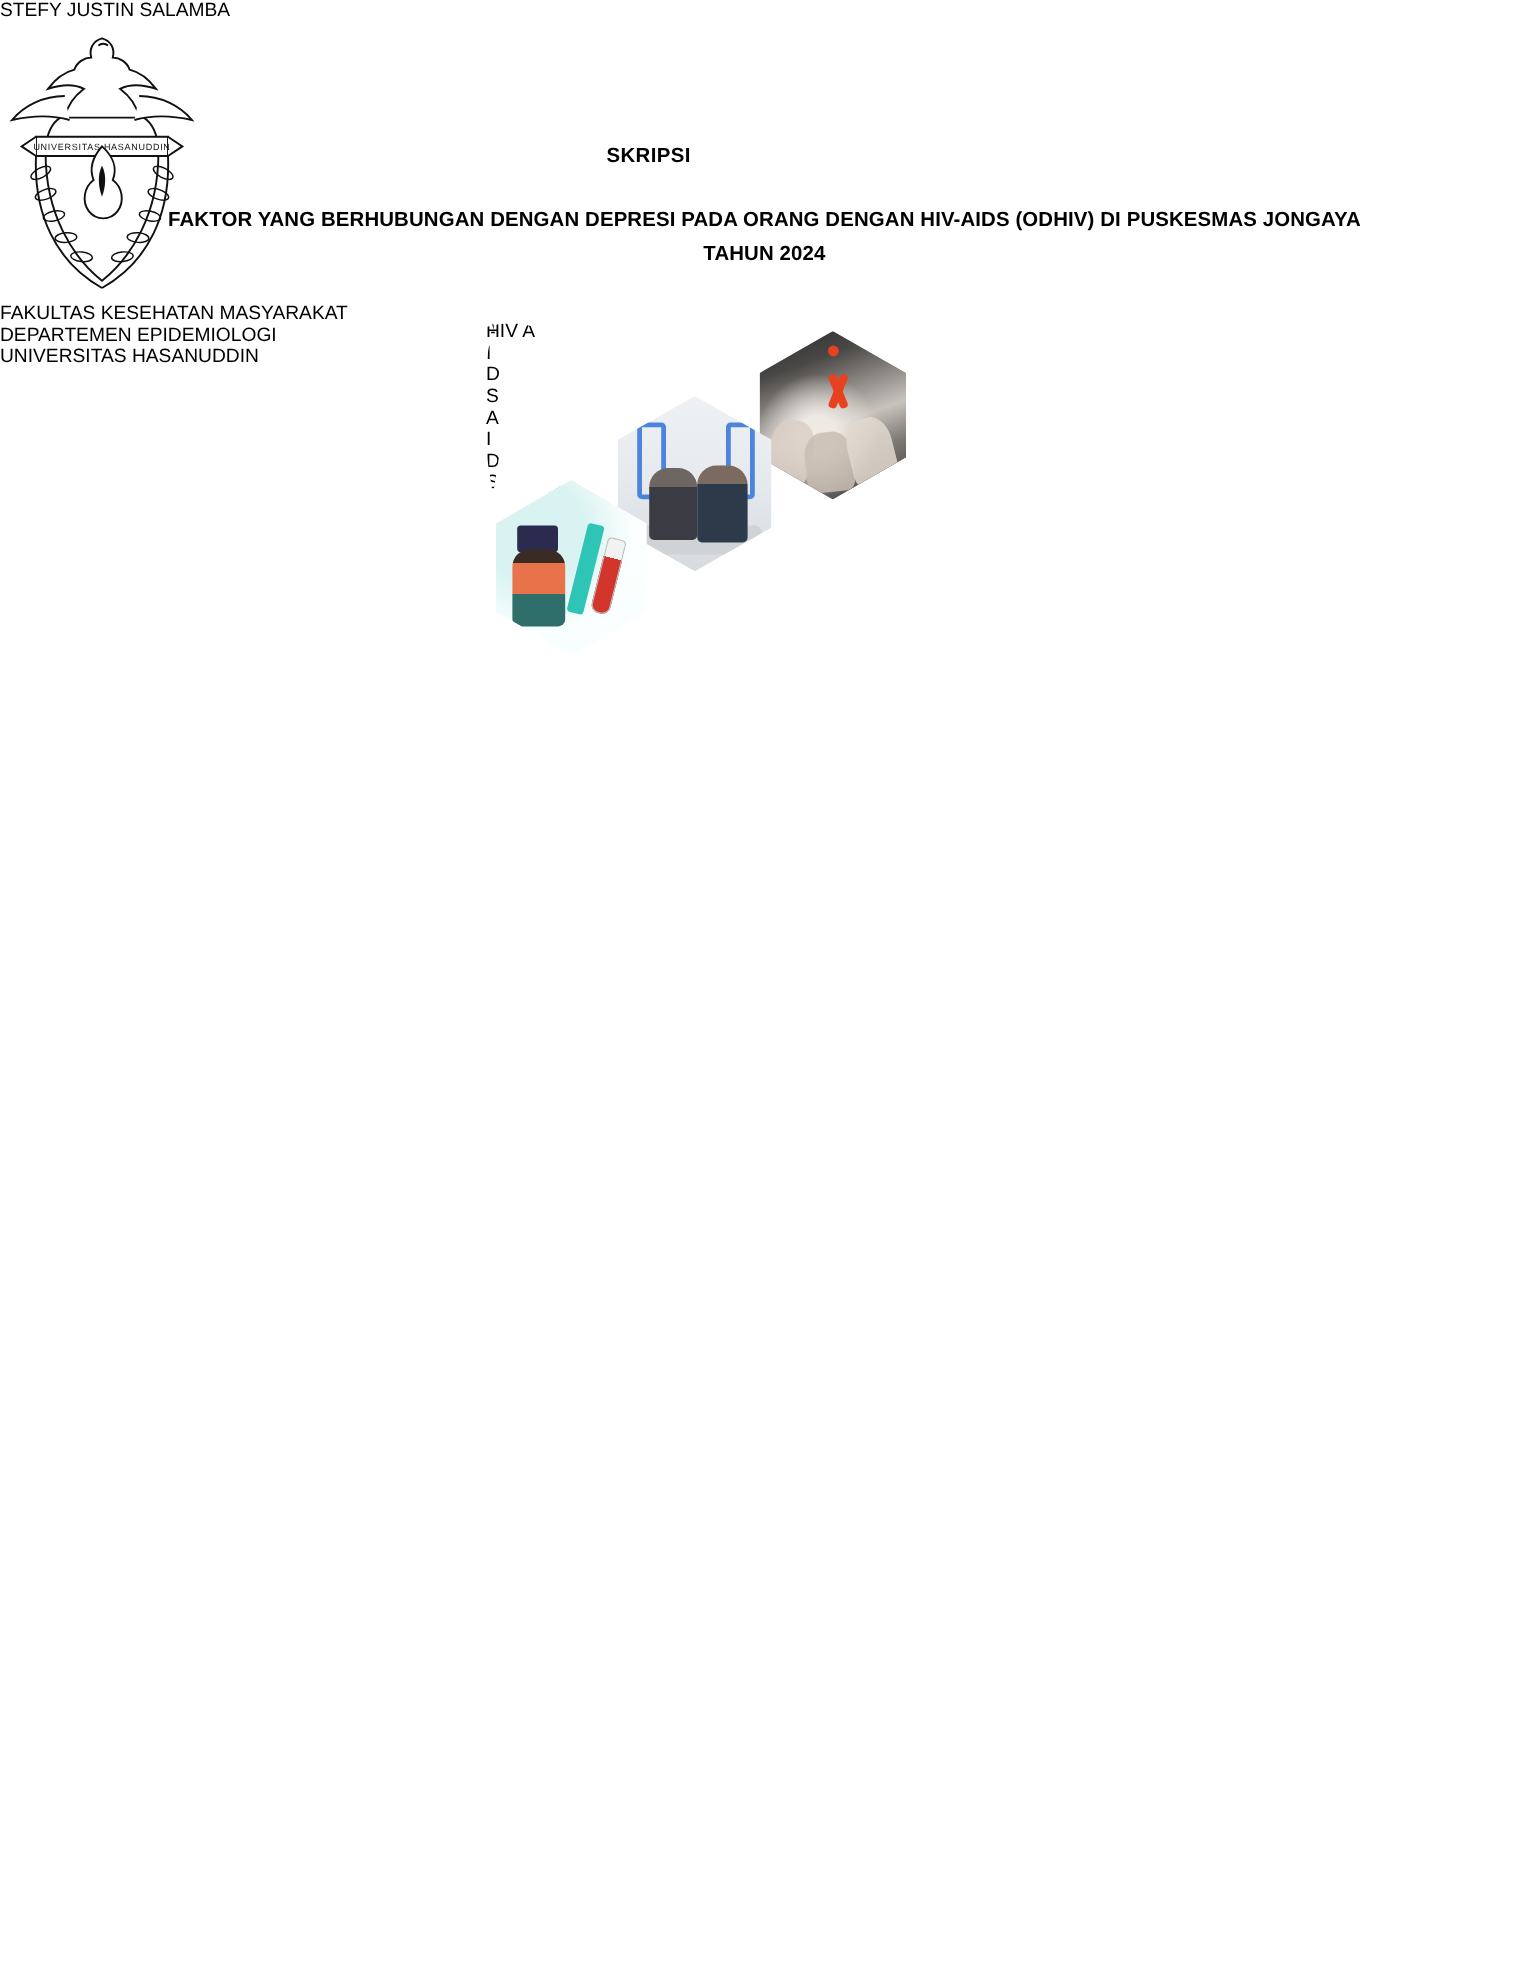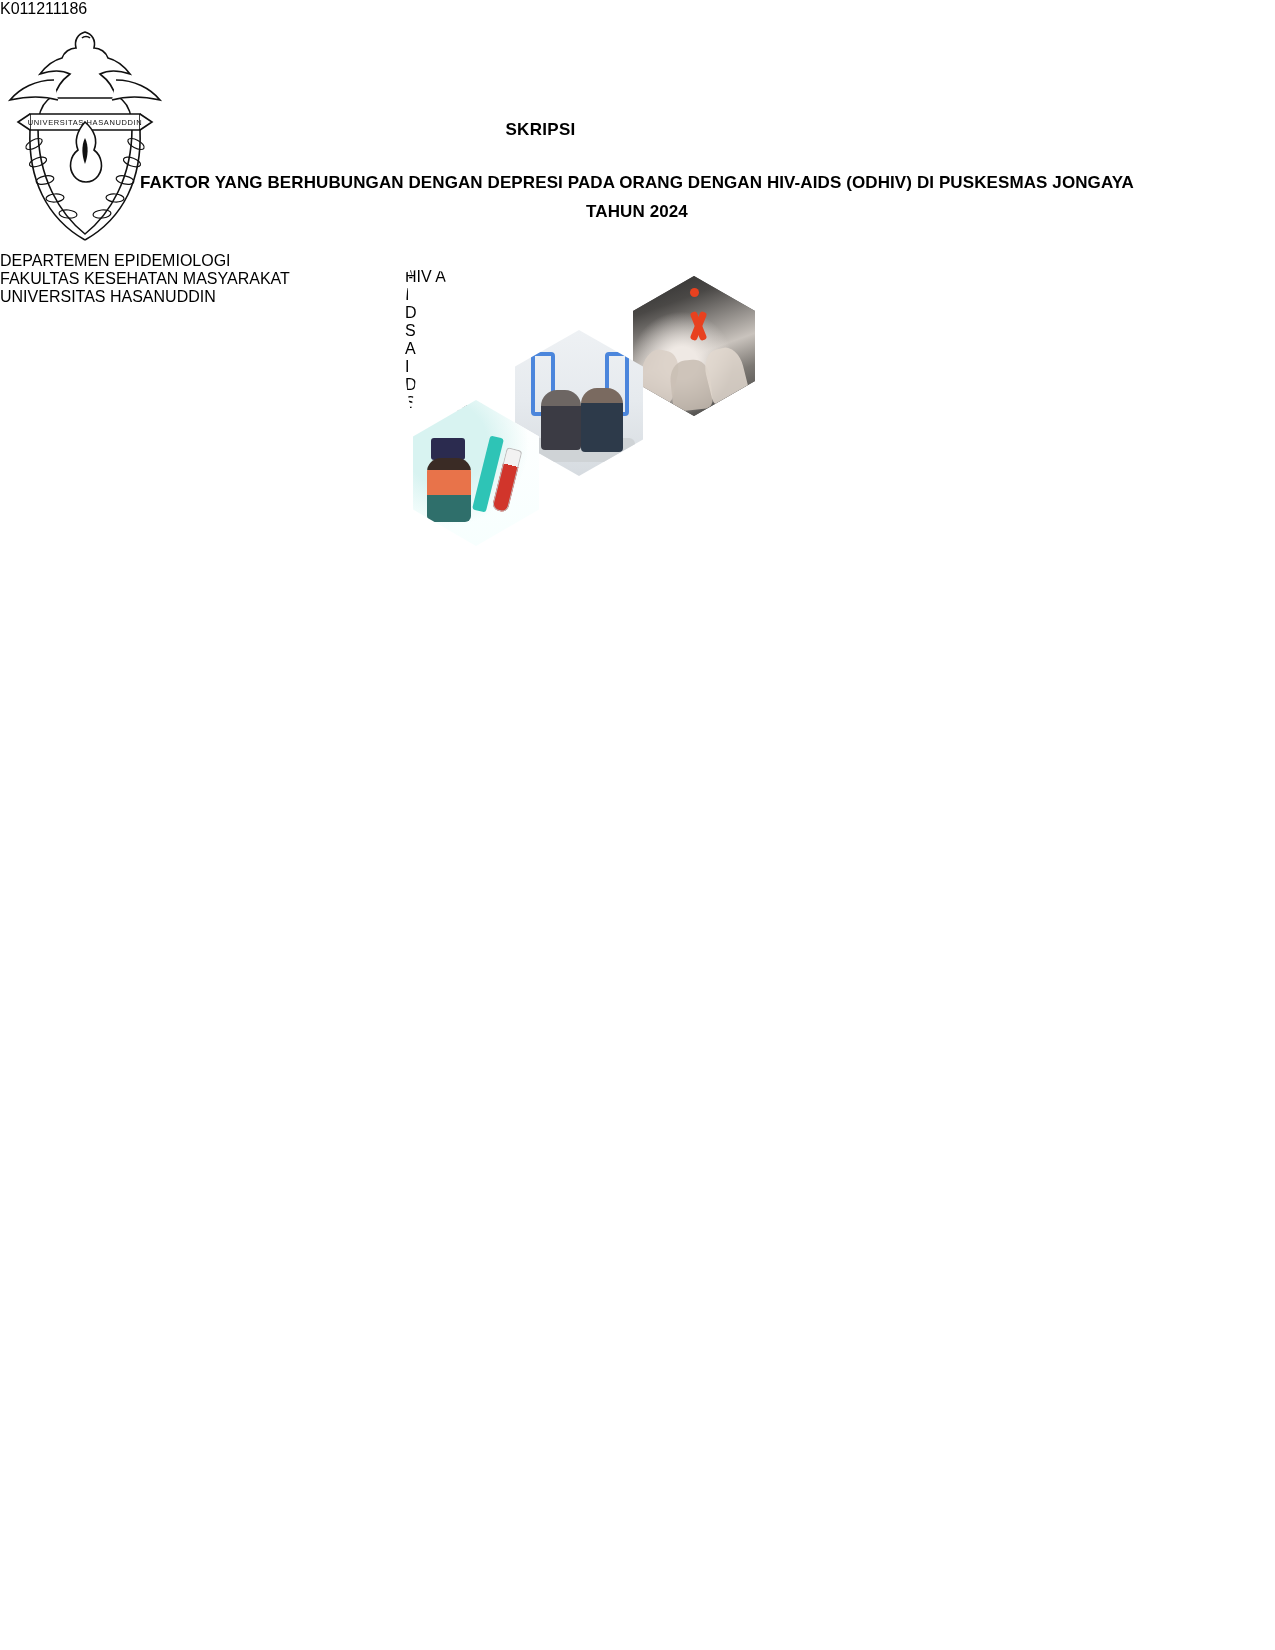--- a/index.html
+++ b/index.html
@@ -426,22 +426,22 @@
       <div class="ground"></div>
       <div class="girl"></div>
       <div class="mag"></div>
       <div class="doc"></div>
       <div class="ribbon2"><i></i><i></i></div>
       <div class="cross"></div>
     </div>
 
   </div>
 
-
-  <div class="author-id">K011211186</div>
+  <div class="author-name">STEFY JUSTIN SALAMBA</div>
+
 
   <div class="logo-wrap">
     <svg viewBox="0 0 170 230" width="170" height="230" aria-hidden="true">
       <g fill="none" stroke="#111111" stroke-width="1.6">
 
         <path d="M85 72 C48 72 38 86 38 110 C38 160 60 196 85 216 C110 196 132 160 132 110 C132 86 122 72 85 72 Z" fill="#ffffff"></path>
 
         <path d="M85 222 C46 200 28 160 30 112"></path>
         <path d="M85 222 C124 200 142 160 140 112"></path>
         <g stroke-width="1.2">
@@ -469,18 +469,18 @@
         <path d="M82 20 C84 18 88 18 90 20"></path>
 
         <path d="M85 104 C78 112 74 122 78 132 C70 138 68 150 74 158 C80 166 92 166 98 158 C104 150 102 138 94 132 C98 122 94 112 85 104 Z" fill="#ffffff"></path>
         <path d="M85 120 C81 128 82 138 85 146 C88 138 89 128 85 120 Z" fill="#111111" stroke="none"></path>
       </g>
       <text x="85" y="107" text-anchor="middle" font-family="Liberation Sans, sans-serif" font-size="7.5" letter-spacing="0.6" fill="#111111">UNIVERSITAS HASANUDDIN</text>
     </svg>
   </div>
 
   <div class="institution">
+    <div>FAKULTAS KESEHATAN MASYARAKAT</div>
     <div>DEPARTEMEN EPIDEMIOLOGI</div>
-    <div>FAKULTAS KESEHATAN MASYARAKAT</div>
     <div>UNIVERSITAS HASANUDDIN</div>
   </div>
 
 </div>
 
 </body></html>

